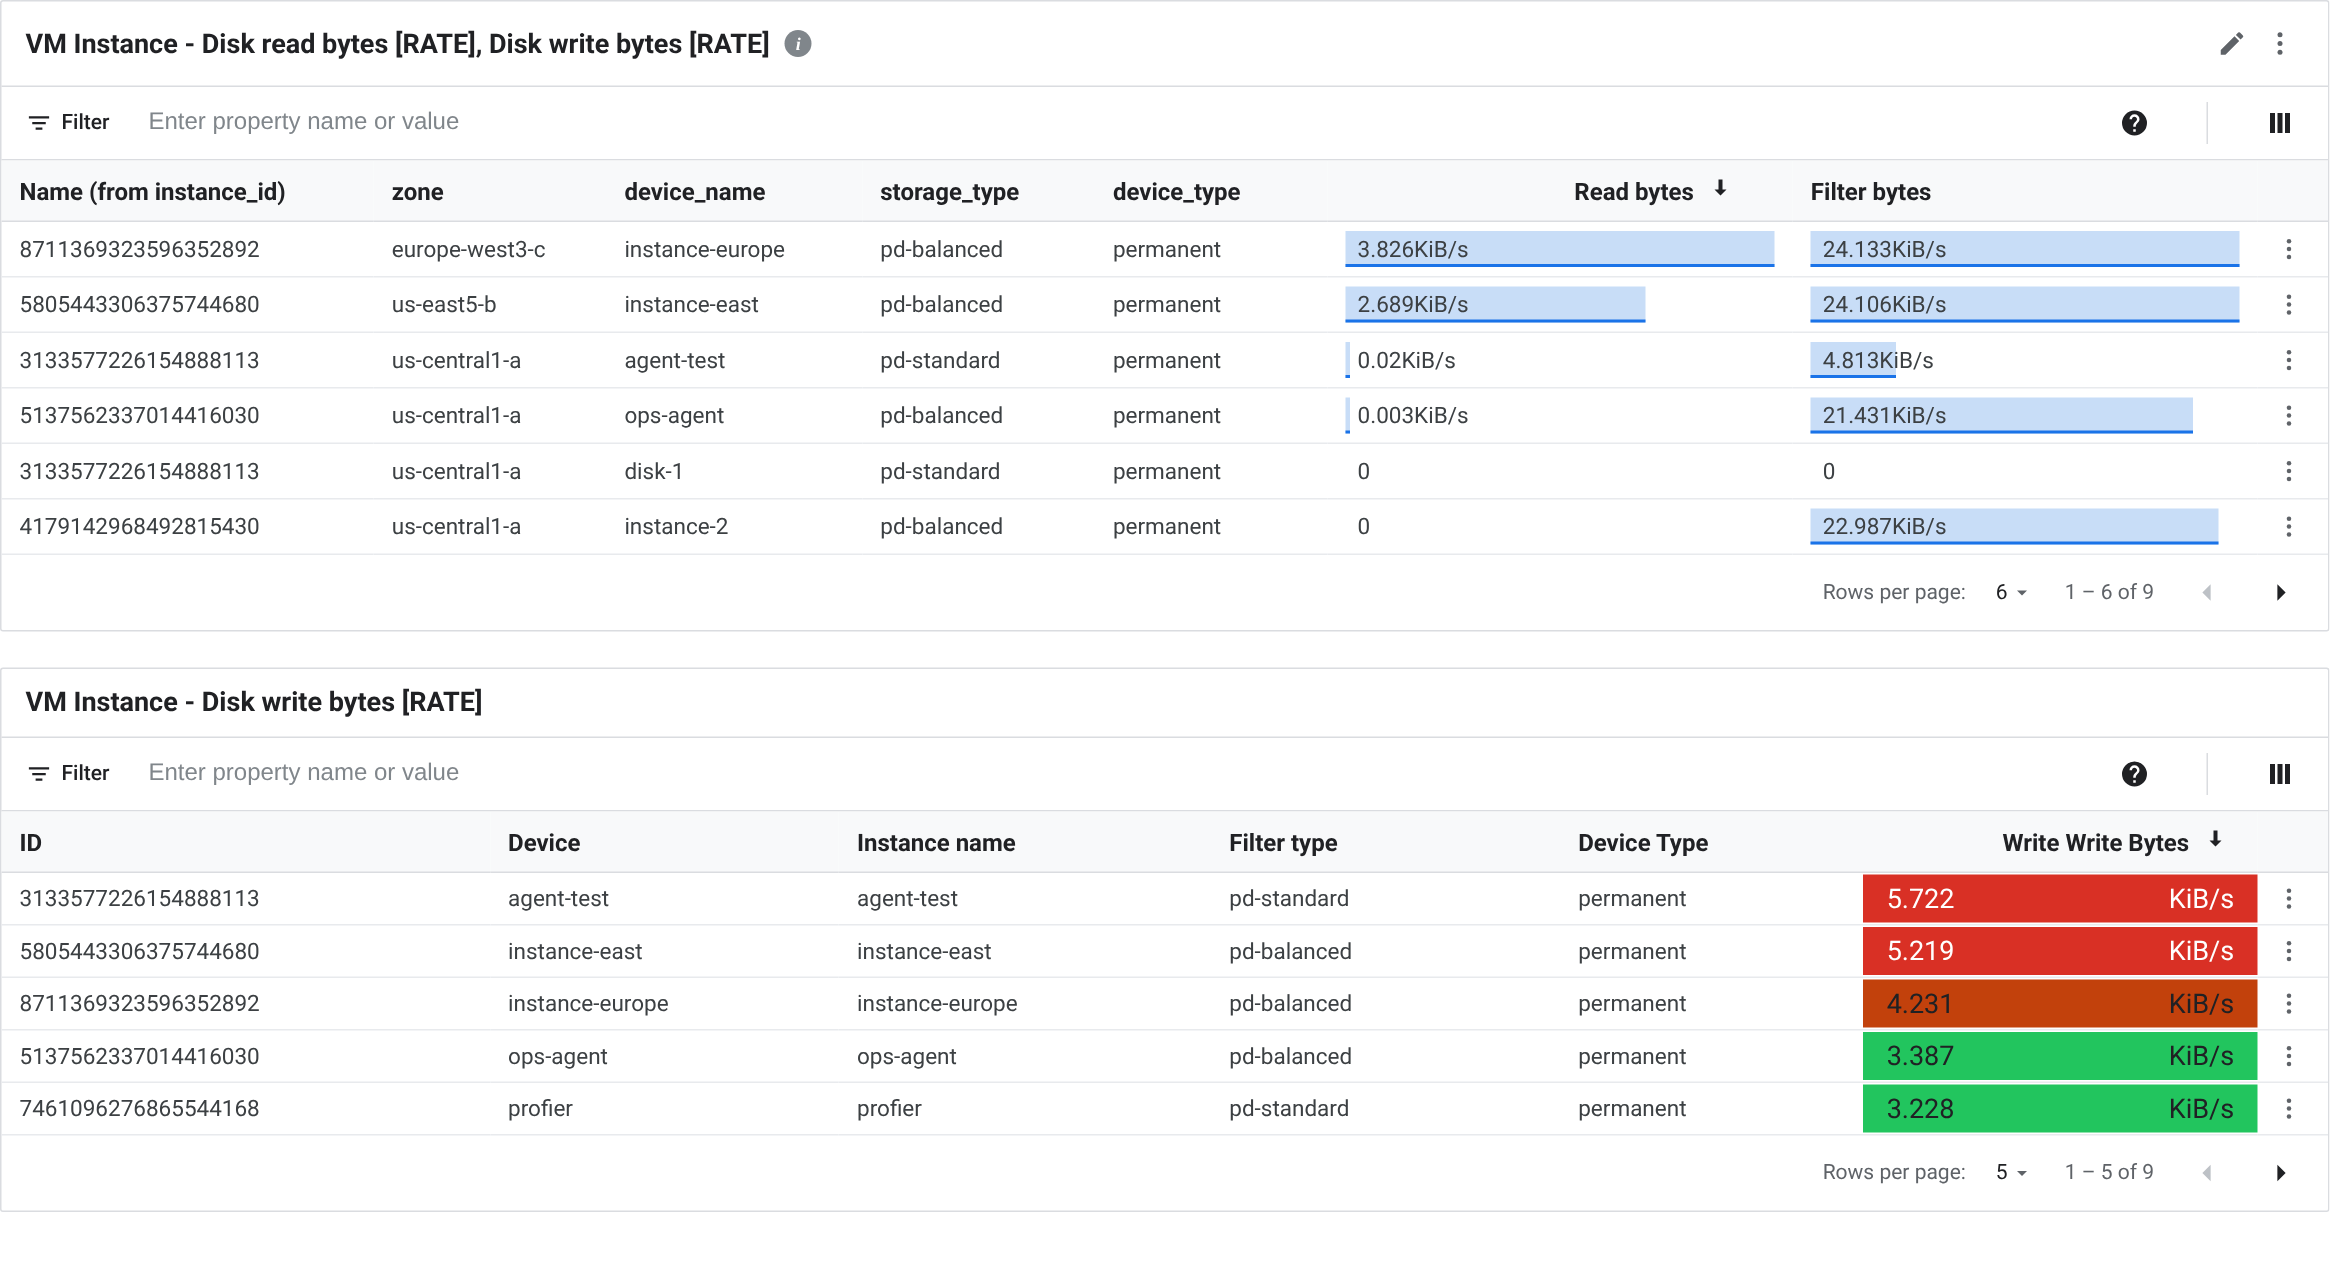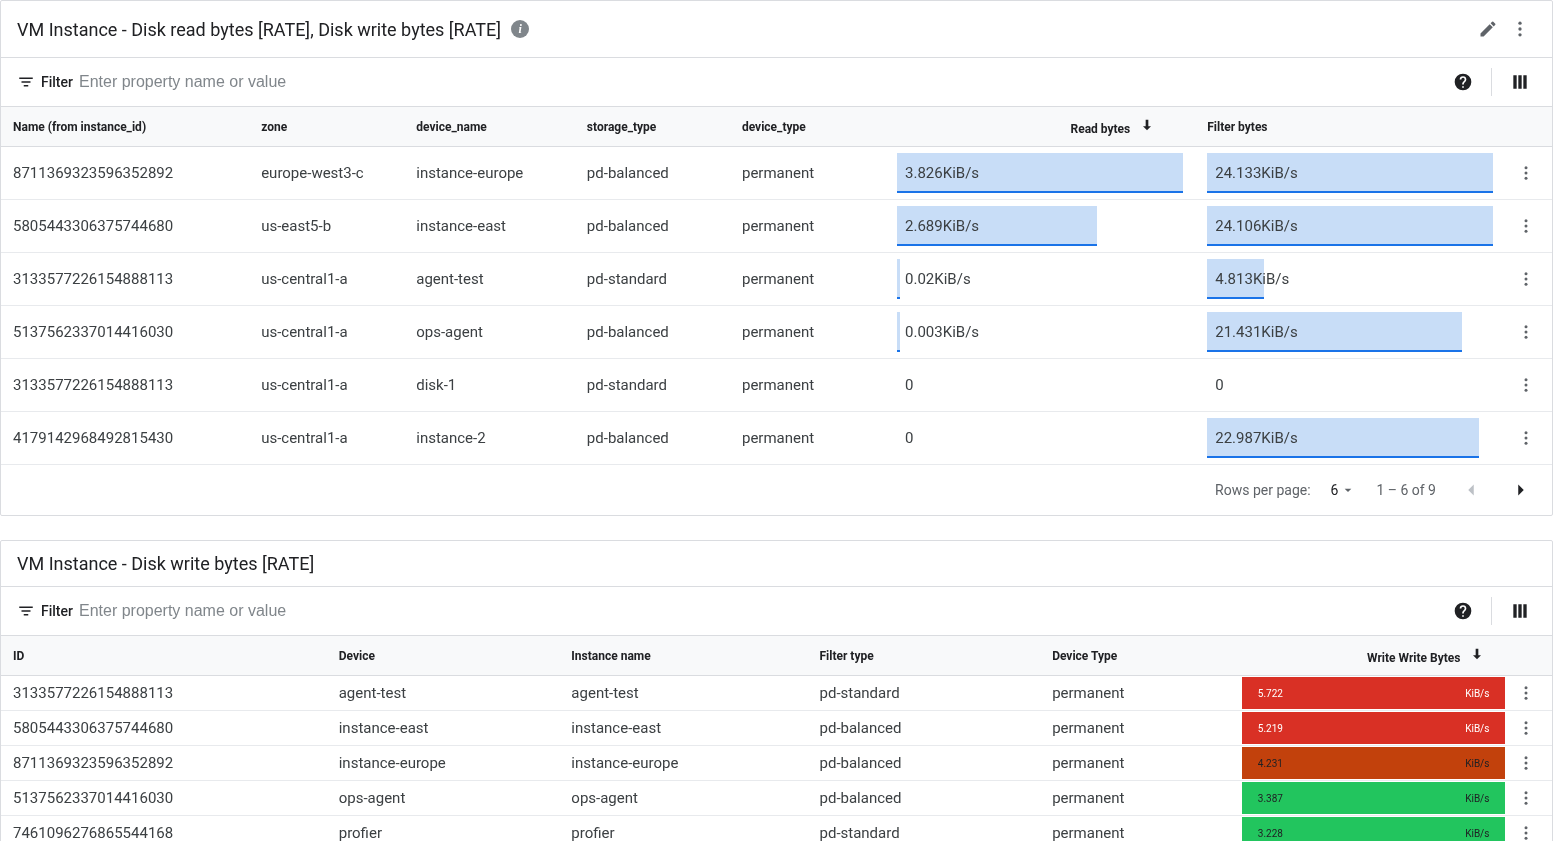--- a/index.html
+++ b/index.html
@@ -17,21 +17,21 @@
     background: #fff;
   }
   .panel-header {
     display: flex;
     align-items: center;
     padding: 12px 16px;
     border-bottom: 1px solid #dadce0;
   }
   .panel-title {
     font-size: 18px;
-    font-weight: 400;
+    font-weight: 700;
     color: #202124;
     flex: 0 0 auto;
     text-align: center;
   }
   .spacer { flex: 1; }
   .icon-btn {
     width: 32px; height: 32px;
     display: inline-flex; align-items: center; justify-content: center;
     border-radius: 50%;
     cursor: pointer;
@@ -43,21 +43,21 @@
     font-size: 12px; font-weight: bold; font-style: italic;
     display: inline-flex; align-items: center; justify-content: center;
     margin-left: 10px;
     font-family: Georgia, serif;
   }
   .filter-bar {
     display: flex;
     align-items: center;
     padding: 8px 16px;
     border-bottom: 1px solid #dadce0;
-    gap: 4px;
+    gap: 24px;
   }
   .filter-label {
     font-weight: 500;
     font-size: 14px;
     display: flex;
     align-items: center;
     gap: 6px;
   }
   .filter-input {
     border: none;
@@ -65,40 +65,40 @@
     font-size: 16px;
     flex: 1;
     color: #202124;
   }
   .filter-input::placeholder { color: #80868b; }
   .divider-v { width:1px; height:28px; background:#dadce0; margin:0 8px; }
 
   table { width: 100%; border-collapse: collapse; table-layout: fixed; }
   thead th {
     text-align: left;
-    font-size: 12px;
+    font-size: 16px;
     font-weight: 700;
     color: #202124;
     padding: 10px 12px;
     background: #f8f9fa;
     border-bottom: 1px solid #dadce0;
     white-space: nowrap;
   }
   tbody td {
     padding: 6px 12px;
     font-size: 15px;
     color: #3c4043;
     border-bottom: 1px solid #e8eaed;
     vertical-align: middle;
     height: 35px;
   }
   .sort-arrow { margin-left: 6px; }
   .barcell {
     position: relative;
-    height: 40px;
+    height: 24px;
     display:flex;
     align-items:center;
   }
   .barfill {
     position: absolute;
     left:0; top:0; bottom:0;
     background: #c8ddf7;
     border-bottom: 2px solid #1a73e8;
     z-index: 0;
   }
@@ -111,21 +111,21 @@
     width: 24px; text-align:center; color:#5f6368; cursor:pointer;
   }
   .th-right { text-align: right; }
   
   .colorcell {
     display:flex; justify-content:space-between; align-items:center;
     padding: 0 16px;
     height: 32px;
     margin: -6px -12px;
     color:#202124;
-    font-size:10px;
+    font-size:18px;
   }
   .c-red { background:#d93025; color:#fff; }
   .c-yellow { background:#c2410c; }
   .c-green { background:#22c55e; }
 
   .pagination {
     display:flex; align-items:center; justify-content:flex-end;
     padding: 10px 16px;
     gap: 20px;
     color:#5f6368;

